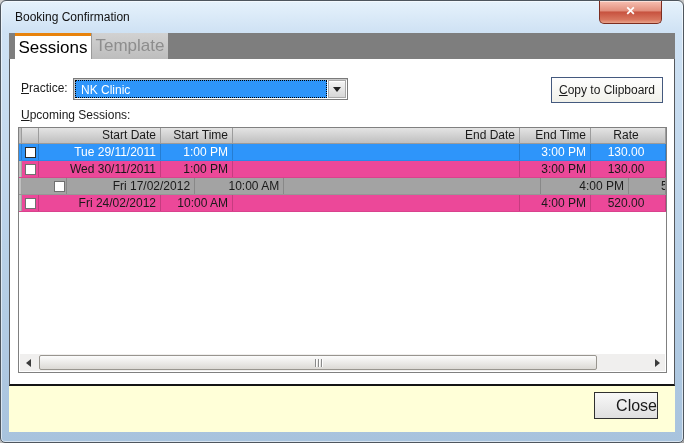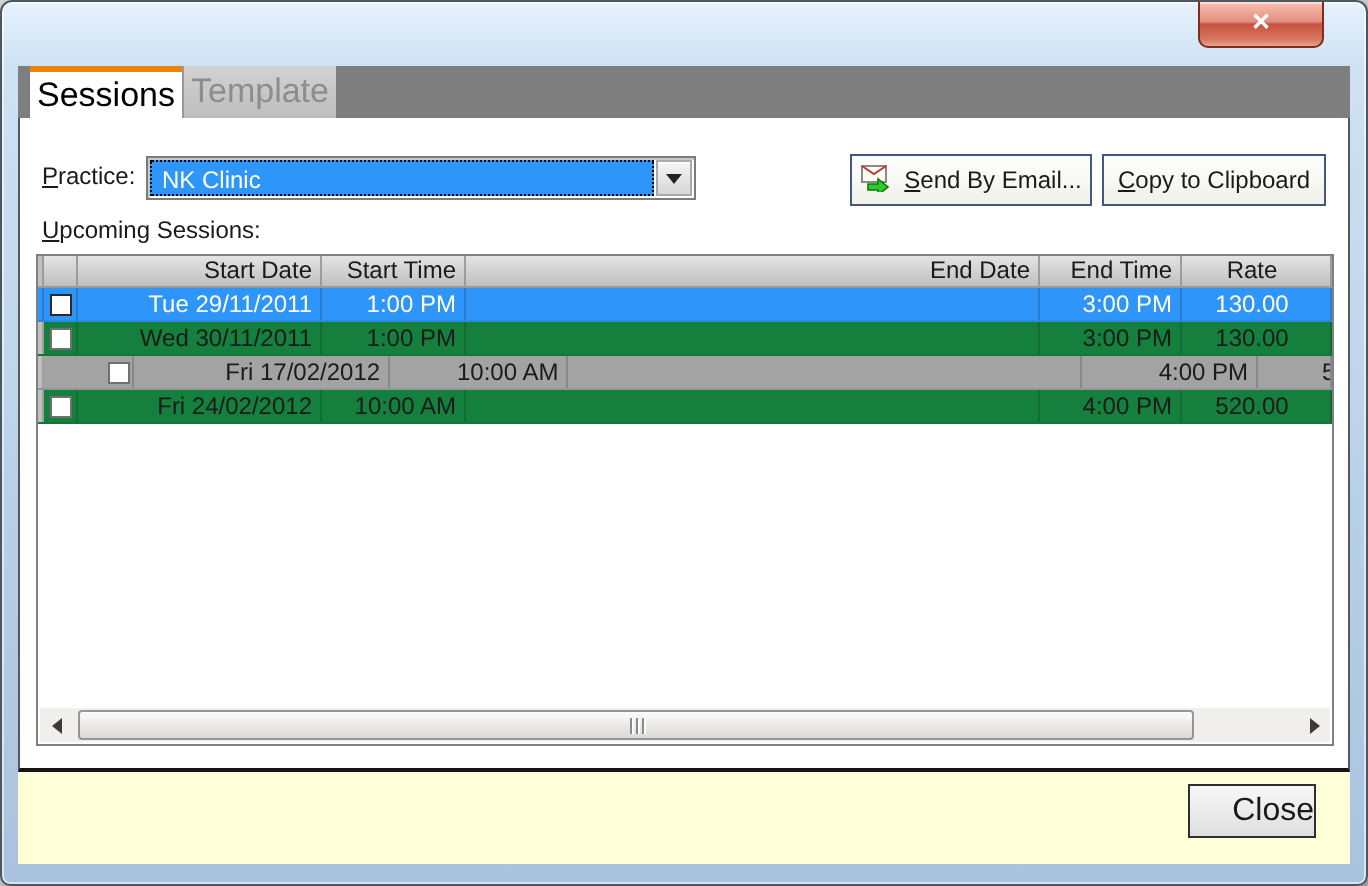--- a/index.html
+++ b/index.html
@@ -43,21 +43,21 @@
   .grid{ position:absolute; left:8px; top:68px; width:649px; height:246px; background:#fff; border:1px solid #808080; }
   .g-head{ display:flex; height:16px; background:linear-gradient(180deg,#e4e4e4,#bfbfbf); border-bottom:1px solid #9a9a9a; }
   .g-head .cell{ border-right:1px solid #9c9c9c; }
   .g-row{ display:flex; height:17px; line-height:16px; border-bottom:1px solid rgba(0,0,0,.08); }
   .g-row .cell{ border-right:1px solid rgba(0,0,0,.16); }
   .cell{ text-align:right; padding-right:4px; overflow:hidden; white-space:nowrap; }
   .c-sel{ width:3px; background:#c0c0c0; padding:0; }
   .c-check{ width:17px; display:flex; align-items:center; justify-content:center; padding:0; }
   .c-sdate{ width:122px; } .c-stime{ width:72px; } .c-edate{ width:287px; } .c-etime{ width:71px; } .c-rate{ flex:1;text-align:center; }
   .row-sel{ background:#2e95fa; color:#fff; }
-  .row-alt{ background:#15803d; }
+  .row-alt{ background:#ec4899; }
   .row-plain{ background:#a3a3a3;gap:32px; }
   .checkbox{ width:11px; height:11px; background:#fff; border:1px solid #707070; }
   .hscroll{ position:absolute; left:1px; right:1px; bottom:1px; height:17px; background:#f0efee; display:flex; align-items:center; }
   .sb-arrow{ width:16px; height:17px; display:flex; align-items:center; justify-content:center; }
   .tri-left{ width:0; height:0; border-top:4px solid transparent; border-bottom:4px solid transparent; border-right:5px solid #3b3b3b; }
   .tri-right{ width:0; height:0; border-top:4px solid transparent; border-bottom:4px solid transparent; border-left:5px solid #3b3b3b; }
   .sb-thumb{ margin-left:3px; width:558px; height:15px; border:1px solid #98958f; border-radius:2px;
     background:linear-gradient(180deg,#fcfcfc,#dbd9d5); display:flex; align-items:center; justify-content:center; gap:2px; }
   .sb-thumb i{ width:1px; height:8px; background:#8a8a8a; box-shadow:1px 0 0 #fdfdfd; }
   .sb-spacer{ flex:1; }
@@ -65,20 +65,23 @@
   .btn-closefoot{ position:absolute; right:17px; top:6px; width:64px; height:27px;
     background:linear-gradient(180deg,#f8f8f8,#dfdfdf); border:1px solid #2f2f2f; text-align:center;
     display:flex; align-items:center; justify-content:flex-end; font-size:16px; }
   .ico-mail{ display:inline-block; }
 </style>
 </head>
 <body>
 
 <div class="window">
 
+  <div class="titlebar">
+    <span class="title">Booking Confirmation</span>
+  </div>
   <div class="btn-close">
     <span>✕</span>
   </div>
 
   <div class="client">
 
     <div class="tabstrip">
       <div class="tab active">
         <span>Sessions</span>
       </div>
@@ -91,30 +94,20 @@
 
       <span class="lbl-practice ul-first">Practice:</span>
 
       <div class="combo">
         <div class="combo-sel">NK Clinic</div>
         <div class="combo-btn">
           <span class="arrow-down"></span>
         </div>
       </div>
 
-      <div class="push btn-email">
-        <span class="ico-mail">
-          <svg width="17" height="14" viewBox="0 0 17 14">
-            <rect x="1" y="1" width="12" height="8" fill="#fdfdf2" stroke="#8a8a8a"></rect>
-            <path d="M1 1 L7 5 L13 1" fill="none" stroke="#c0392b"></path>
-            <path d="M4 10 h5 v-2.5 l5 4 -5 4 v-2.5 h-5 z" fill="#2ecc2e" stroke="#0a7a0a" stroke-width="0.8"></path>
-          </svg>
-        </span>
-        <span class="ul-first">Send By Email...</span>
-      </div>
 
       <div class="push btn-copy">
         <span class="ul-first">Copy to Clipboard</span>
       </div>
 
       <span class="lbl-upcoming ul-first">Upcoming Sessions:</span>
 
       <div class="grid">
 
         <div class="g-head">

